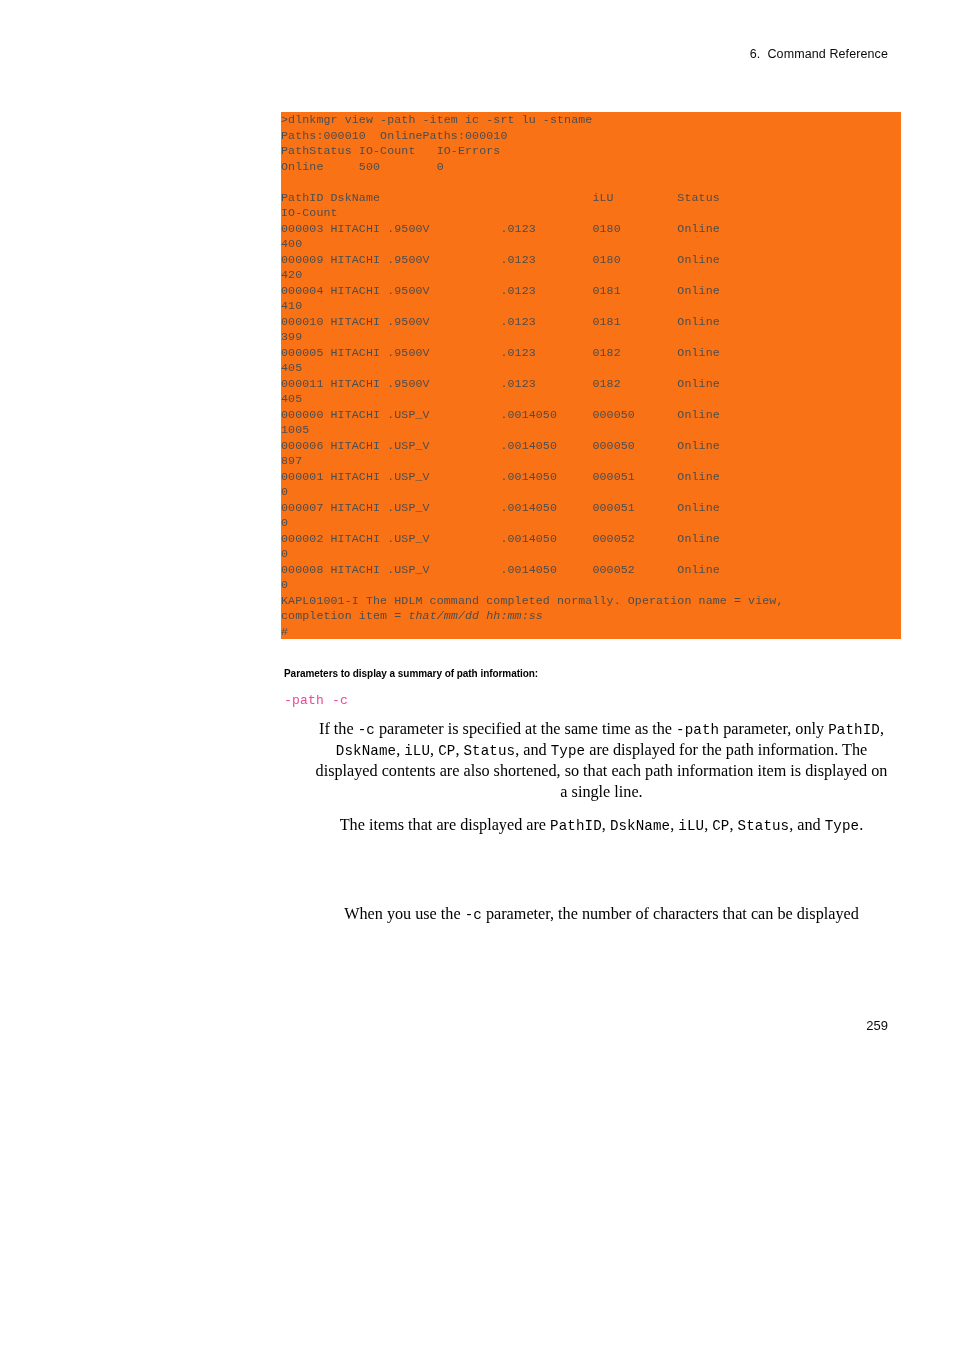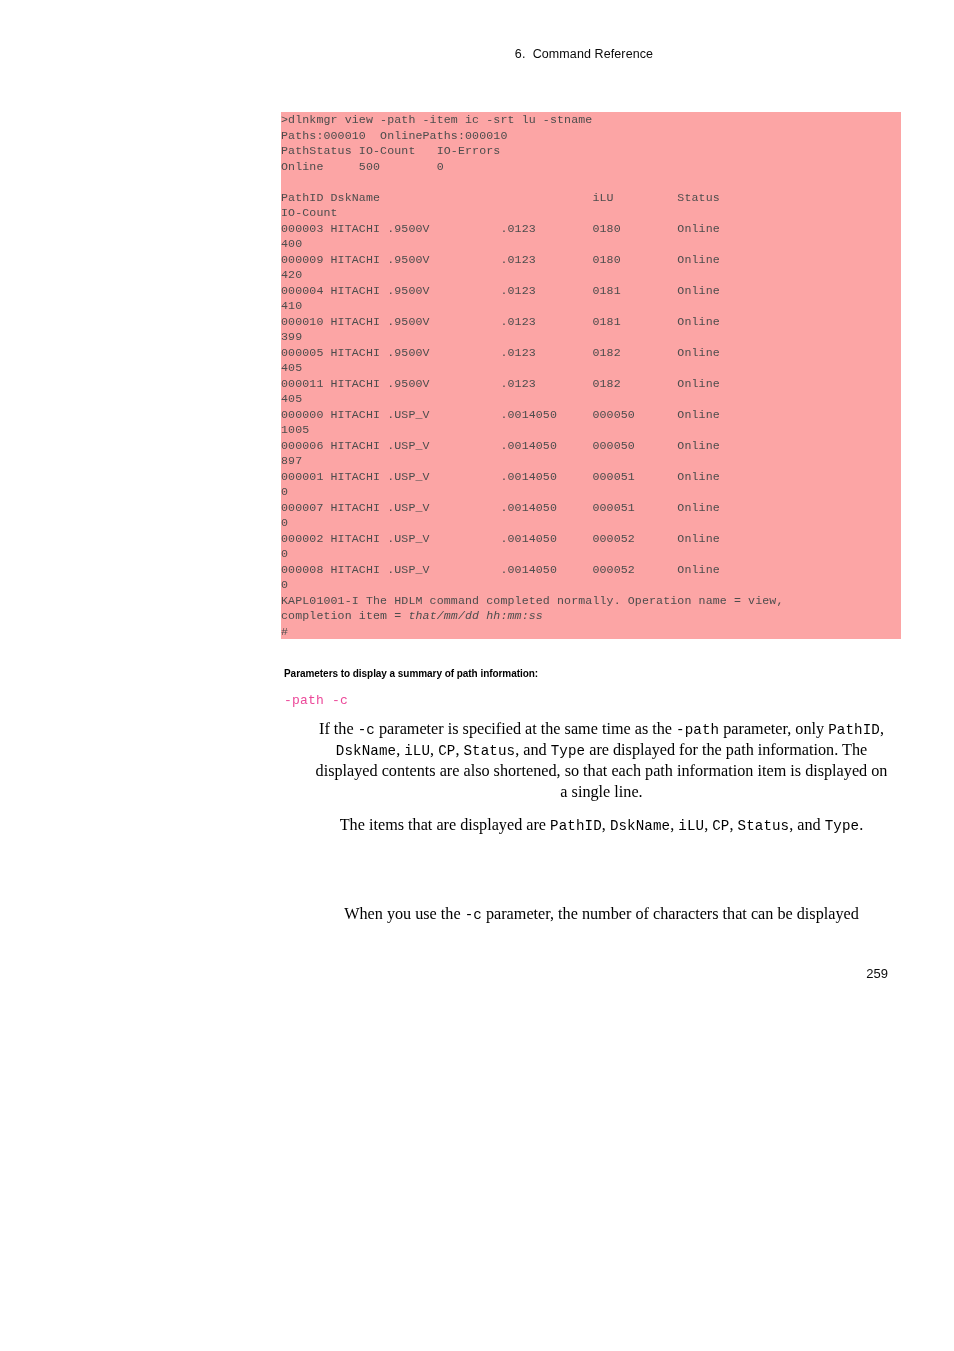--- a/index.html
+++ b/index.html
@@ -21,35 +21,35 @@
     width: 954px;
     height: 1351px;
   }
 
   
   .running-header {
     position: absolute;
     top: 47px;
     left: 280px;
     width: 608px;
-    text-align: center;
+    text-align: right;
     font-family: "Liberation Sans", "DejaVu Sans", sans-serif;
     font-size: 12.5px;
     letter-spacing: 0.1px;
     color: #0a0a0a;
     white-space: pre;
   }
 
   
   .code-block {
     position: absolute;
     top: 112px;
     left: 281px;
     width: 620px;
-    background: #fca5a5;
+    background: #f97316;
     padding: 0;
   }
   .code-block pre {
     margin: 0;
     font-family: "Liberation Mono", "DejaVu Sans Mono", monospace;
     font-size: 11.6px;
     line-height: 15.5px;
     letter-spacing: 0.12px;
     color: #4d4d4d;
     white-space: pre;
@@ -102,21 +102,21 @@
   em.ital {
     font-style: italic;
   }
   .spacer-para {
     height: 55px;
   }
 
   
   .page-number {
     position: absolute;
-    top: 966px;
+    top: 1018px;
     left: 280px;
     width: 608px;
     text-align: right;
     font-family: "Liberation Sans", "DejaVu Sans", sans-serif;
     font-size: 13px;
     font-weight: normal;
     color: #0a0a0a;
   }
 </style>
 </head>

